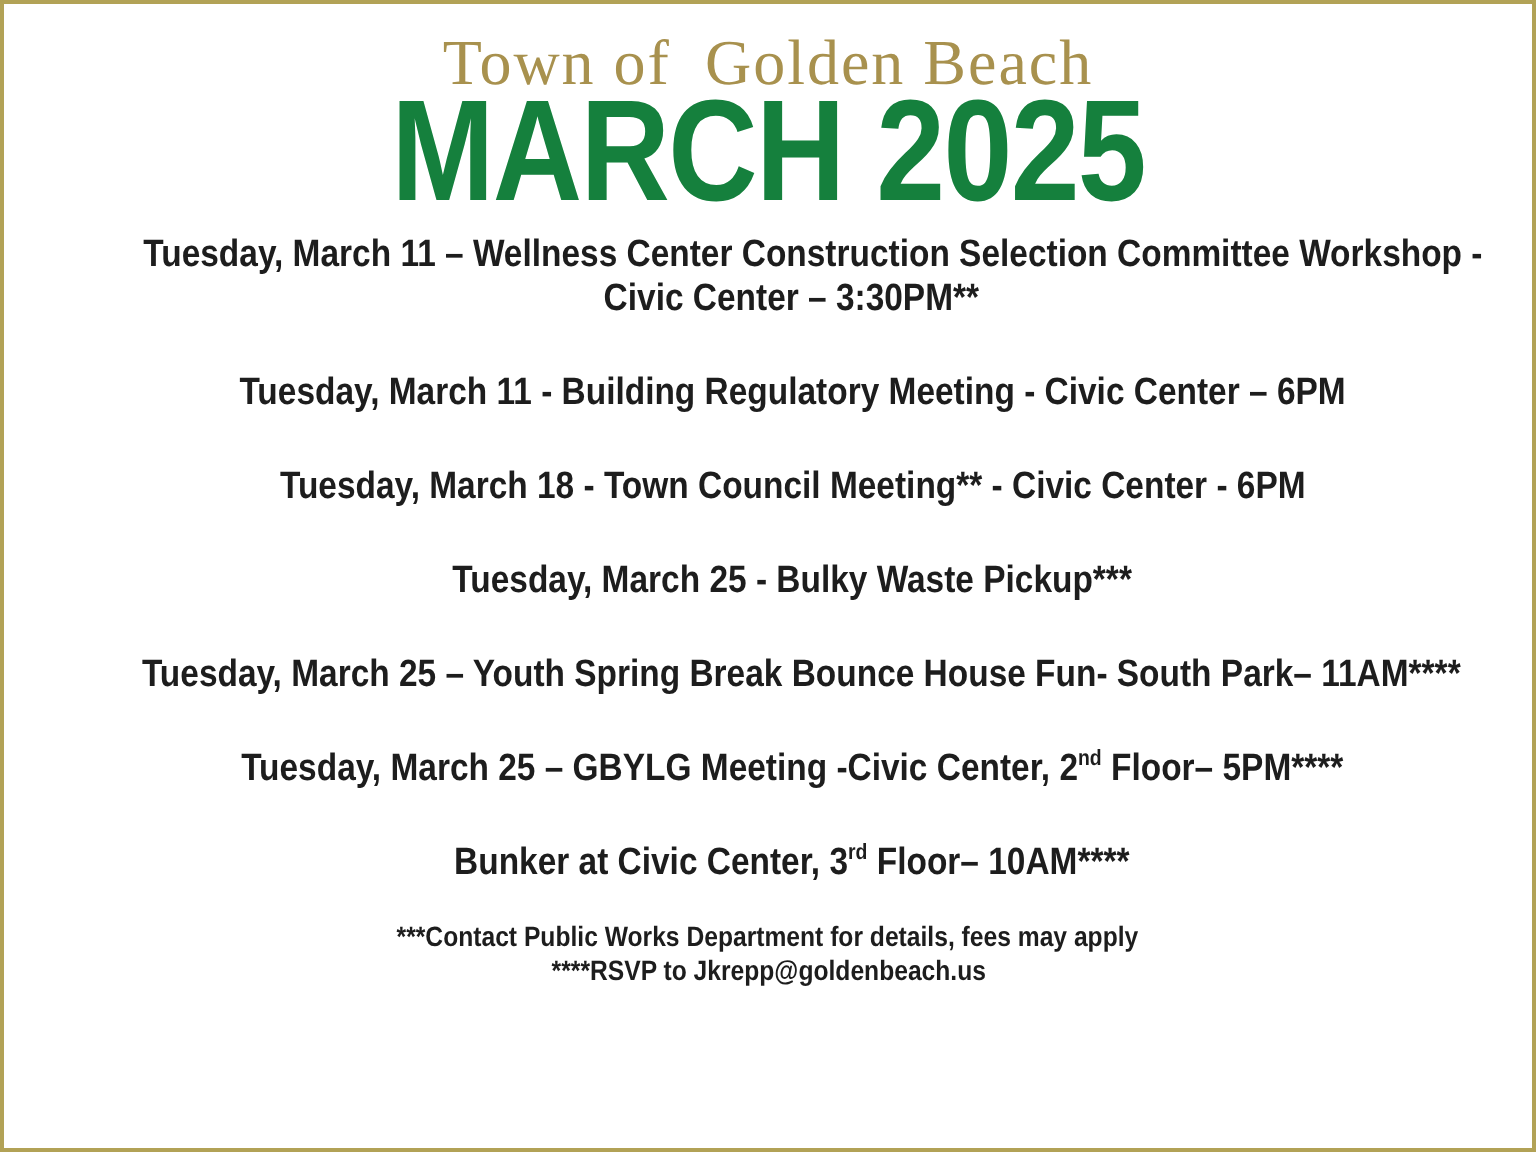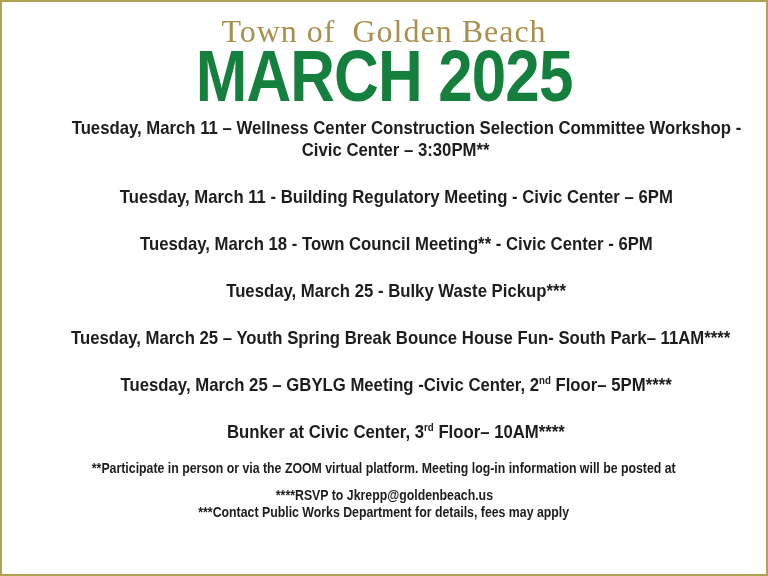--- a/index.html
+++ b/index.html
@@ -108,19 +108,18 @@
     </div>
 
     <div class="event">
       <div class="line"><span class="sq"><span>Bunker at Civic Center, 3</span><sup>rd</sup><span> Floor– 10AM****</span></span></div>
     </div>
 
   </main>
 
   <footer class="notes">
     <div class="note note-zoom">
-      <div><span class="sq">**Participate in person or via the ZOOM virtual platform. Meeting log-in information will be posted at</span></div>
     </div>
+    <div class="note"><span class="sq">***Contact Public Works Department for details, fees may apply</span></div>
     <div class="note"><span class="sq">****RSVP to Jkrepp@goldenbeach.us</span></div>
-    <div class="note"><span class="sq">***Contact Public Works Department for details, fees may apply</span></div>
   </footer>
 
 </div>
 
 </body></html>

